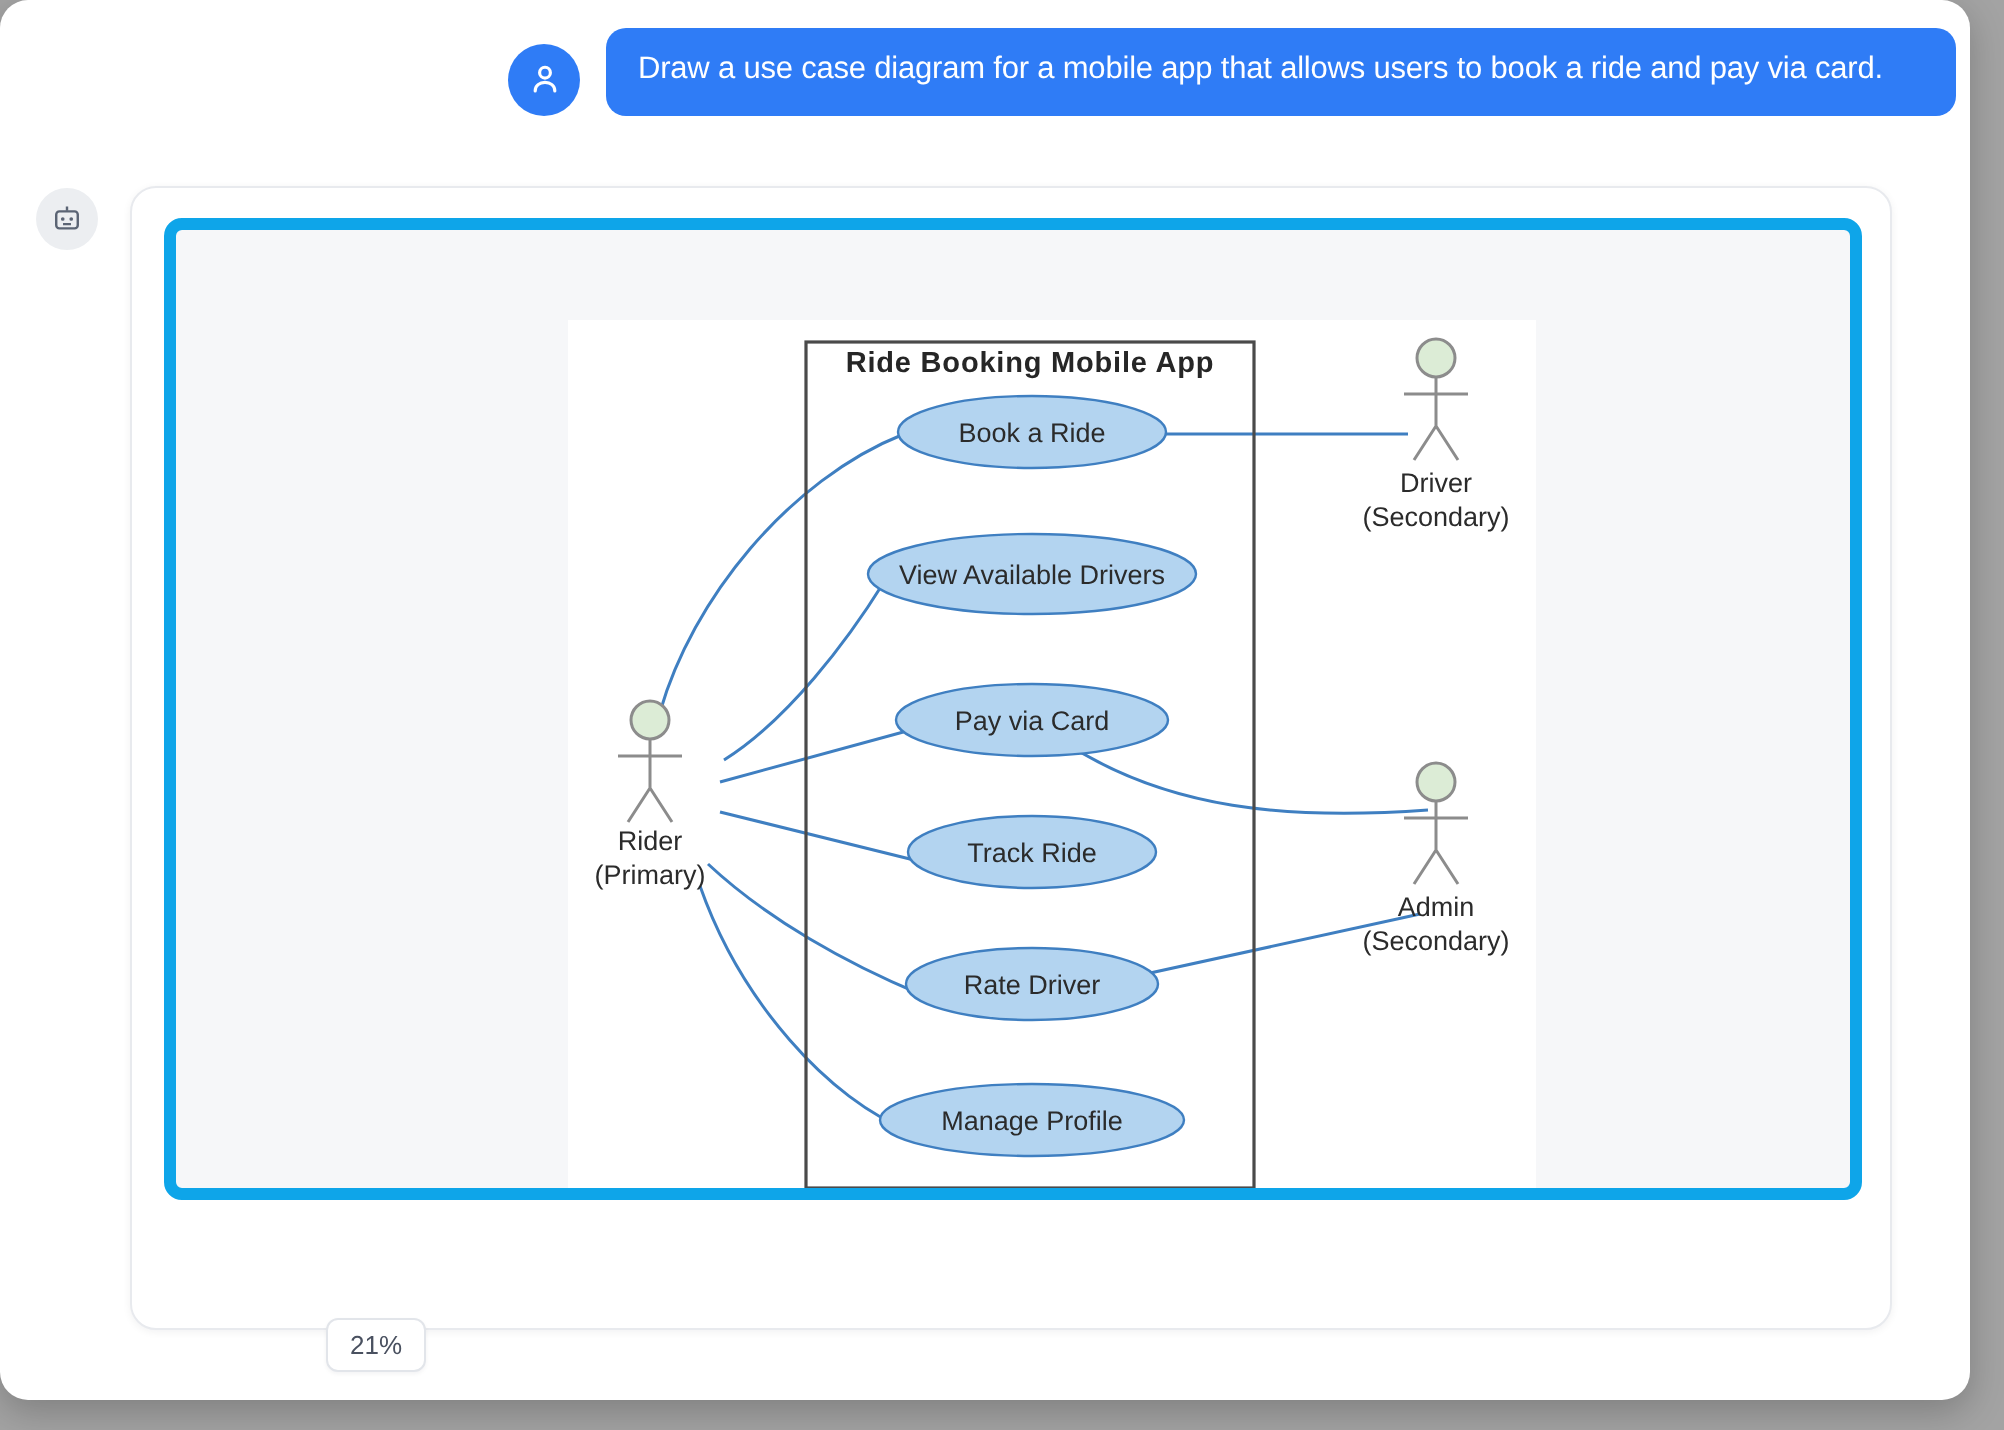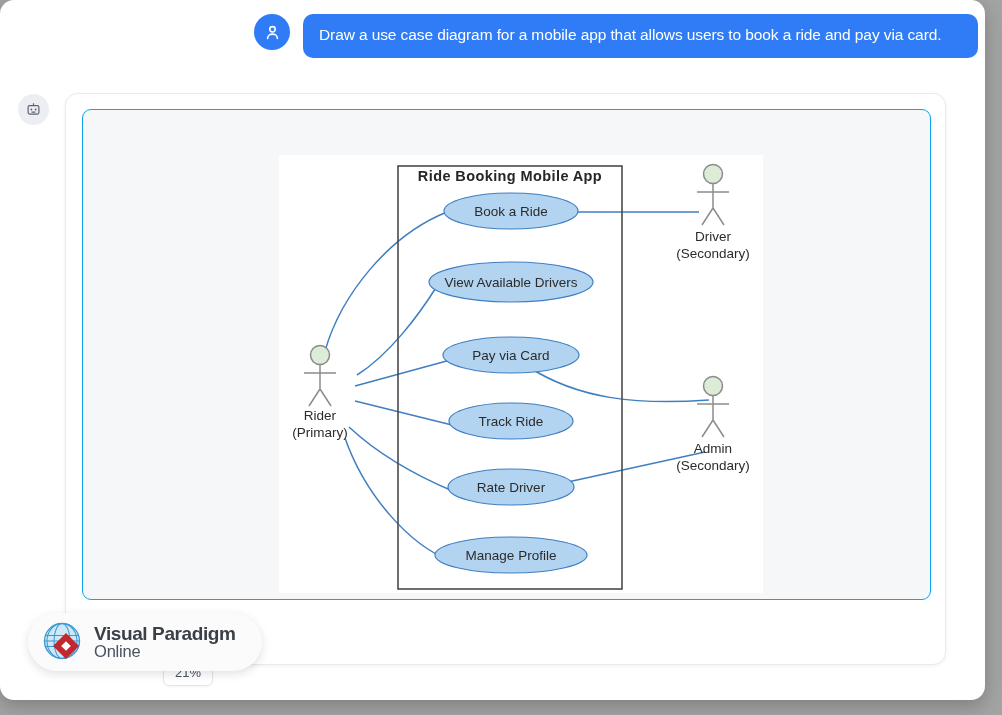--- a/index.html
+++ b/index.html
@@ -22,21 +22,21 @@
     overflow: hidden;
     box-shadow: 0 6px 18px rgba(0,0,0,0.22);
   }
 
   
   .prompt-row {
     position: absolute;
     left: 254px;
     top: 14px;
     display: flex;
-    align-items: flex-start;
+    align-items: flex-end;
     gap: 13px;
   }
   .user-avatar {
     width: 36px; height: 36px;
     border-radius: 50%;
     background: #2f7cf6;
     display: flex; align-items: center; justify-content: center;
     flex: 0 0 auto;
   }
   .bubble {
@@ -72,21 +72,21 @@
     box-shadow: 0 1px 4px rgba(16,24,40,0.06);
   }
 
   
   .canvas-panel {
     position: absolute;
     left: 16px; top: 15px;
     width: 849px;
     height: 491px;
     background: #f6f7f9;
-    border: 1px solid #0ea5e9;
+    border: 6px solid #0ea5e9;
     border-radius: 9px;
     overflow: hidden;
   }
 
   
   .sheet {
     position: absolute;
     left: 196px;
     top: 45px;
     width: 484px;
@@ -240,30 +240,14 @@
           </g>
         </svg>
       </div>
 
     </div>
 
     <div class="zoom-badge">21%</div>
 
   </div>
 
-  <div class="vp-logo">
-    <svg width="44" height="44" viewBox="0 0 44 44">
-      <circle cx="21" cy="21" r="17.5" fill="#cfe8f7" stroke="#3d9ad4" stroke-width="1.4"></circle>
-      <g fill="none" stroke="#3d9ad4" stroke-width="1.1">
-        <ellipse cx="21" cy="21" rx="8" ry="17.5"></ellipse>
-        <ellipse cx="21" cy="21" rx="15" ry="17.5"></ellipse>
-        <path d="M4 15.5h34M4 26.5h34M3.5 21h35"></path>
-      </g>
-      <path d="M25 13 L38 26 L25 39 L12 26 Z" fill="#c4262e"></path>
-      <path d="M25 21.2 L29.8 26 L25 30.8 L20.2 26 Z" fill="#ffffff"></path>
-    </svg>
-    <div class="vp-text">
-      <div class="l1">Visual Paradigm</div>
-      <div class="l2">Online</div>
-    </div>
-  </div>
 
 </div>
 
 </body></html>

